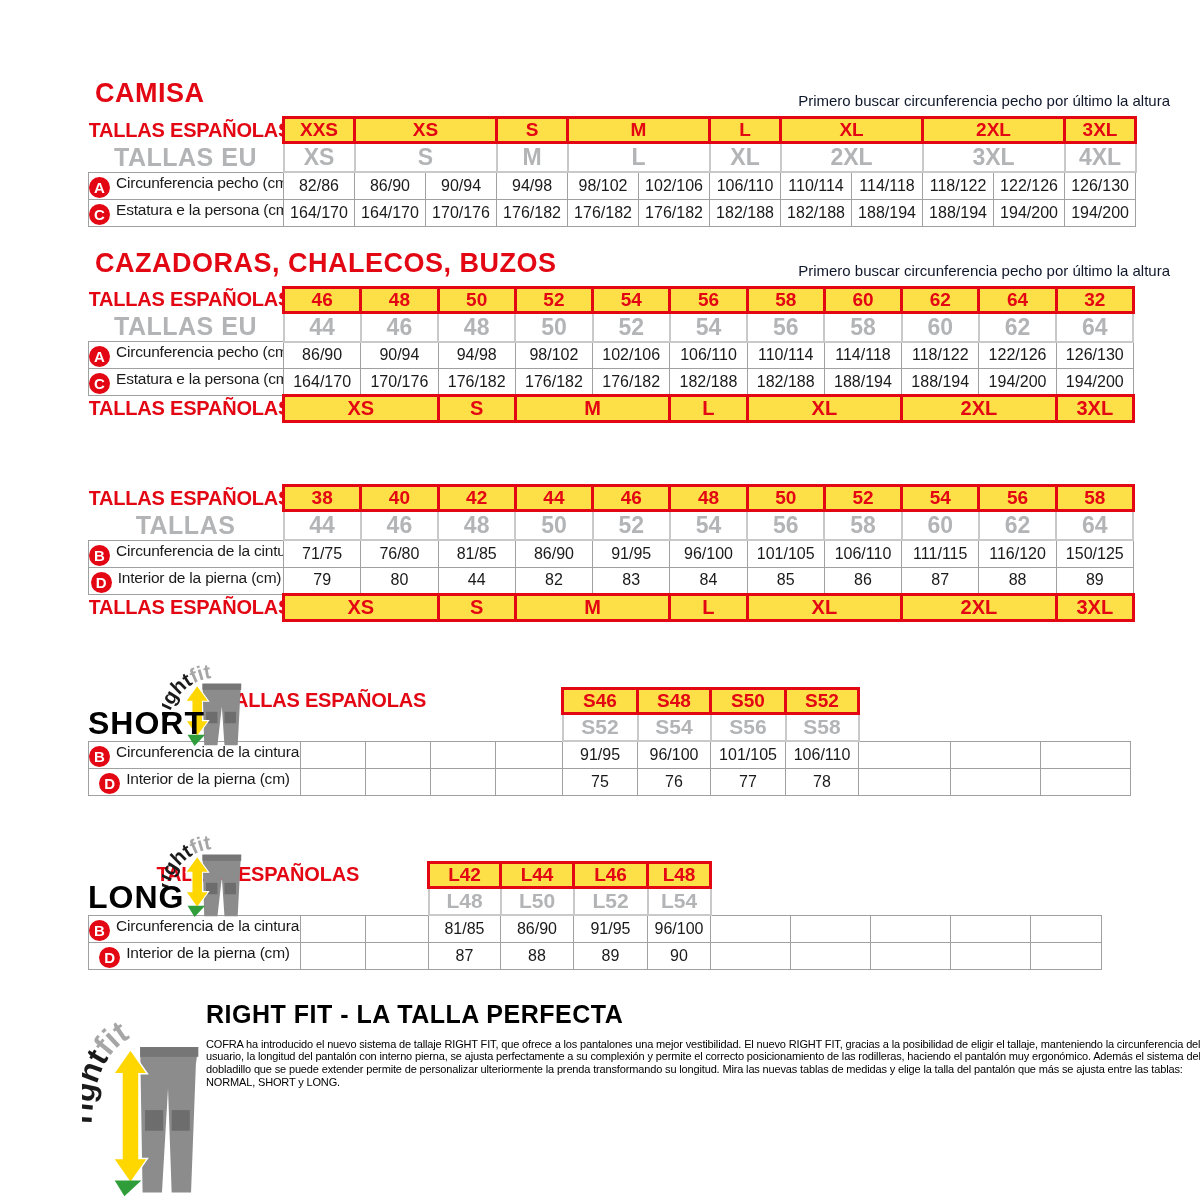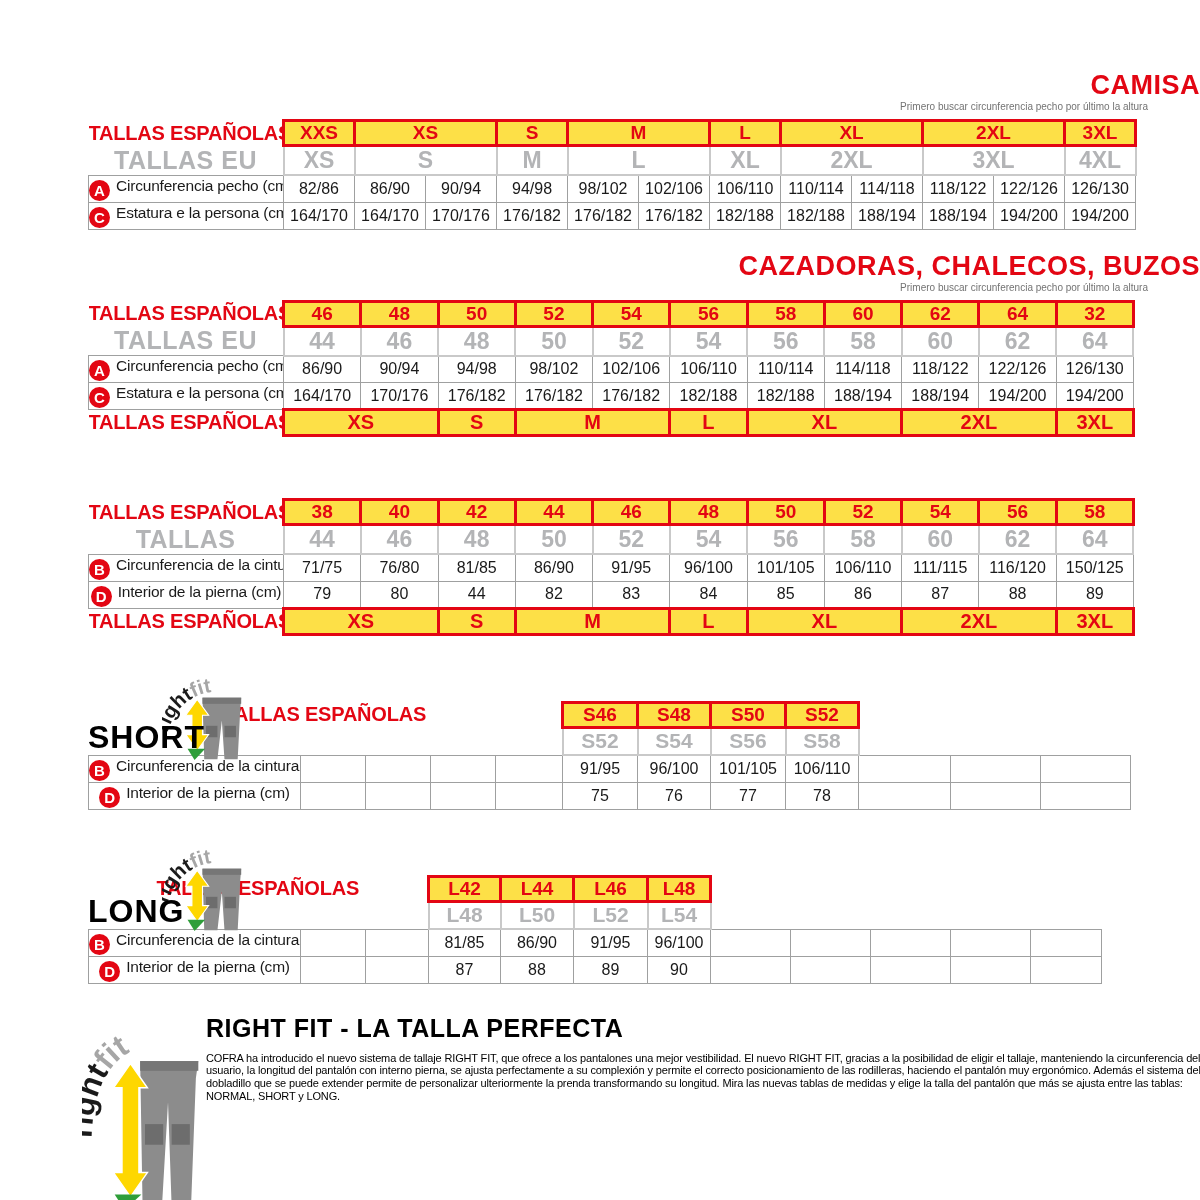--- a/index.html
+++ b/index.html
@@ -10,23 +10,23 @@
     --ink:#1a1a1a;
   }
   *{box-sizing:border-box;}
   html,body{margin:0;padding:0;}
   body{
     width:1200px;height:1200px;overflow:hidden;background:#fff;
     font-family:"Liberation Sans","DejaVu Sans",sans-serif;color:var(--ink);
   }
   .wrap{position:relative;padding:70px 0 0 88px;width:1200px;}
   .sec{position:relative;}
-  .titleline{display:flex;justify-content:space-between;align-items:flex-end;margin:0 0 7px 0;flex-direction:column;}
+  .titleline{display:flex;justify-content:space-between;align-items:flex-end;margin:8px 0 7px 0;}
   .sec-title{margin:0 0 0 7px;font-size:27px;font-weight:bold;color:var(--red);letter-spacing:.5px;white-space:nowrap;}
-  .sec-note{font-size:10px;color:#737373;padding-right:52px;white-space:nowrap;}
+  .sec-note{font-size:15px;color:#0f172a;padding-right:30px;white-space:nowrap;}
   
   table.sz{border-collapse:collapse;table-layout:fixed;}
   table.sz td{text-align:center;vertical-align:middle;padding:0;white-space:nowrap;overflow:hidden;}
   td.redbox{border:3px solid var(--red);color:var(--red);font-weight:bold;font-size:19px;height:24px;background:#fde047;}
   tr.r-let td.redbox{font-size:20px;height:26px;}
   td.greycell{border:2px solid var(--grey-border);color:var(--grey-txt);font-weight:bold;font-size:23px;height:29px;}
   td.greycell.rf{font-size:21px;height:28px;}
   td.val{border:1px solid var(--border);font-size:16px;color:var(--ink);height:27px;}
   td.rowlbl{border:1px solid var(--border);text-align:left;padding-left:4px;}
   .rowlbl-txt{font-size:15.5px;letter-spacing:-.2px;}

